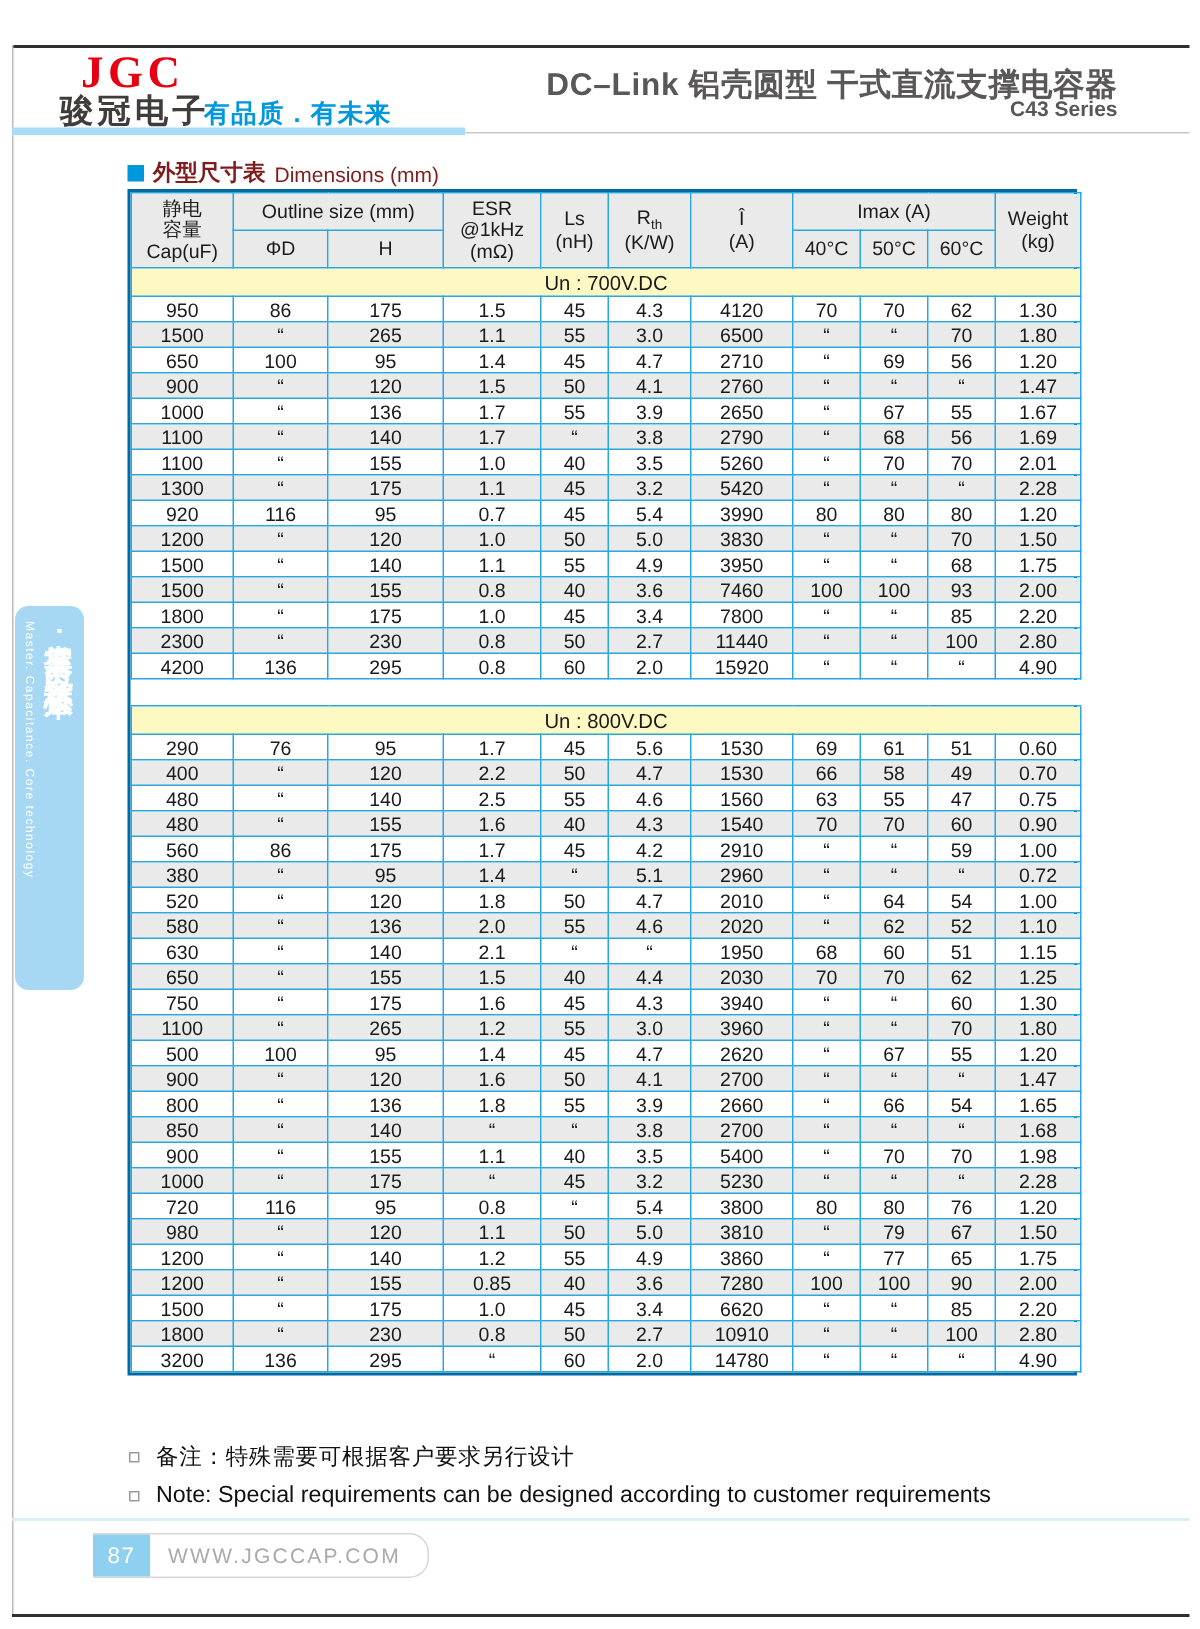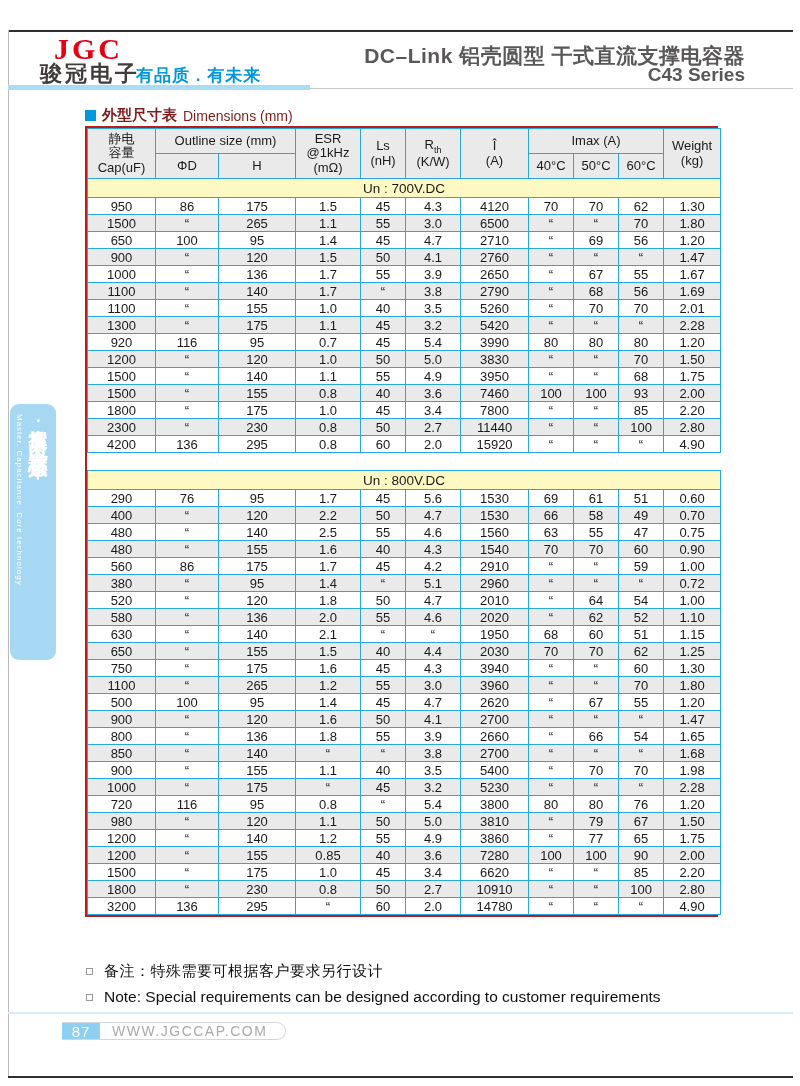--- a/index.html
+++ b/index.html
@@ -30,36 +30,36 @@
   .header-rule    { position:absolute; left:8px; top:88px; width:785px; height:1px; background:#c9c9c9; }
   .logo-underline { position:absolute; left:8px; top:85px; width:302px; height:5px; background:#a9dcf5; }
 
   
   .title-cn {
     position:absolute; right:55px; top:42px;
     font-size:21px; font-weight:bold; color:#595757; letter-spacing:0.5px;
   }
   .title-series {
     position:absolute; right:55px; top:64px;
-    font-size:19px; font-weight:bold; color:#595757;
+    font-size:14px; font-weight:bold; color:#595757;
   }
 
   
   .section-heading {
     position:absolute; left:85px; top:106px;
     color:#7f1d1d; font-size:15px; display:flex; align-items:center; gap:6px;
   }
   .sq-bullet { display:inline-block; width:11px; height:11px; background:#0098dc; }
   .heading-cn { font-weight:bold; font-size:15px; }
   .heading-en { font-size:14px; }
 
   
   .table-wrap {
     position:absolute; left:85px; top:126px; width:633px;
-    border:2px solid #b91c1c; background:#fff;
+    border:2px solid #0369a1; background:#fff;
   }
   table.spec { width:100%; border-collapse:collapse; table-layout:fixed; }
   table.spec th, table.spec td {
     border:1px solid #29a7df; text-align:center; vertical-align:middle;
     font-size:13px; color:#1a1a1a; padding:0; overflow:hidden;
   }
   table.spec thead th { background:#eaeaea; font-weight:normal; line-height:1.15; height:25px; }
   table.spec thead th div { line-height:1.12; }
   table.spec thead sub { font-size:9px; }
   tr.un-row td { background:#fef9c3; height:19px; font-size:13.5px; }
@@ -74,21 +74,21 @@
   .note-bullet {
     display:inline-block; width:7px; height:7px; border:1px solid #9a9a9a;
     margin-right:11px; flex:0 0 auto;
   }
   .note-cn { font-size:15px; letter-spacing:0.5px; }
   .note-en { font-size:15.5px; }
 
   
   .footer-rule { position:absolute; left:8px; top:1012px; width:785px; height:2px; background:#d9edf9; }
   .footer-bar {
-    position:absolute; left:62px; top:1022px; height:18px;
+    position:absolute; left:62px; top:1022px; height:30px;
     display:inline-flex; align-items:stretch;
     border:1px solid #d6d6d6; border-left:none; border-radius:0 13px 13px 0;
     background:#fff;
   }
   .page-num {
     width:38px; background:#8fd0f0; color:#ffffff; font-size:15px;
     display:flex; align-items:center; justify-content:center; letter-spacing:1px;
   }
   .site {
     color:#a9aaab; font-size:14px; letter-spacing:1.5px;

